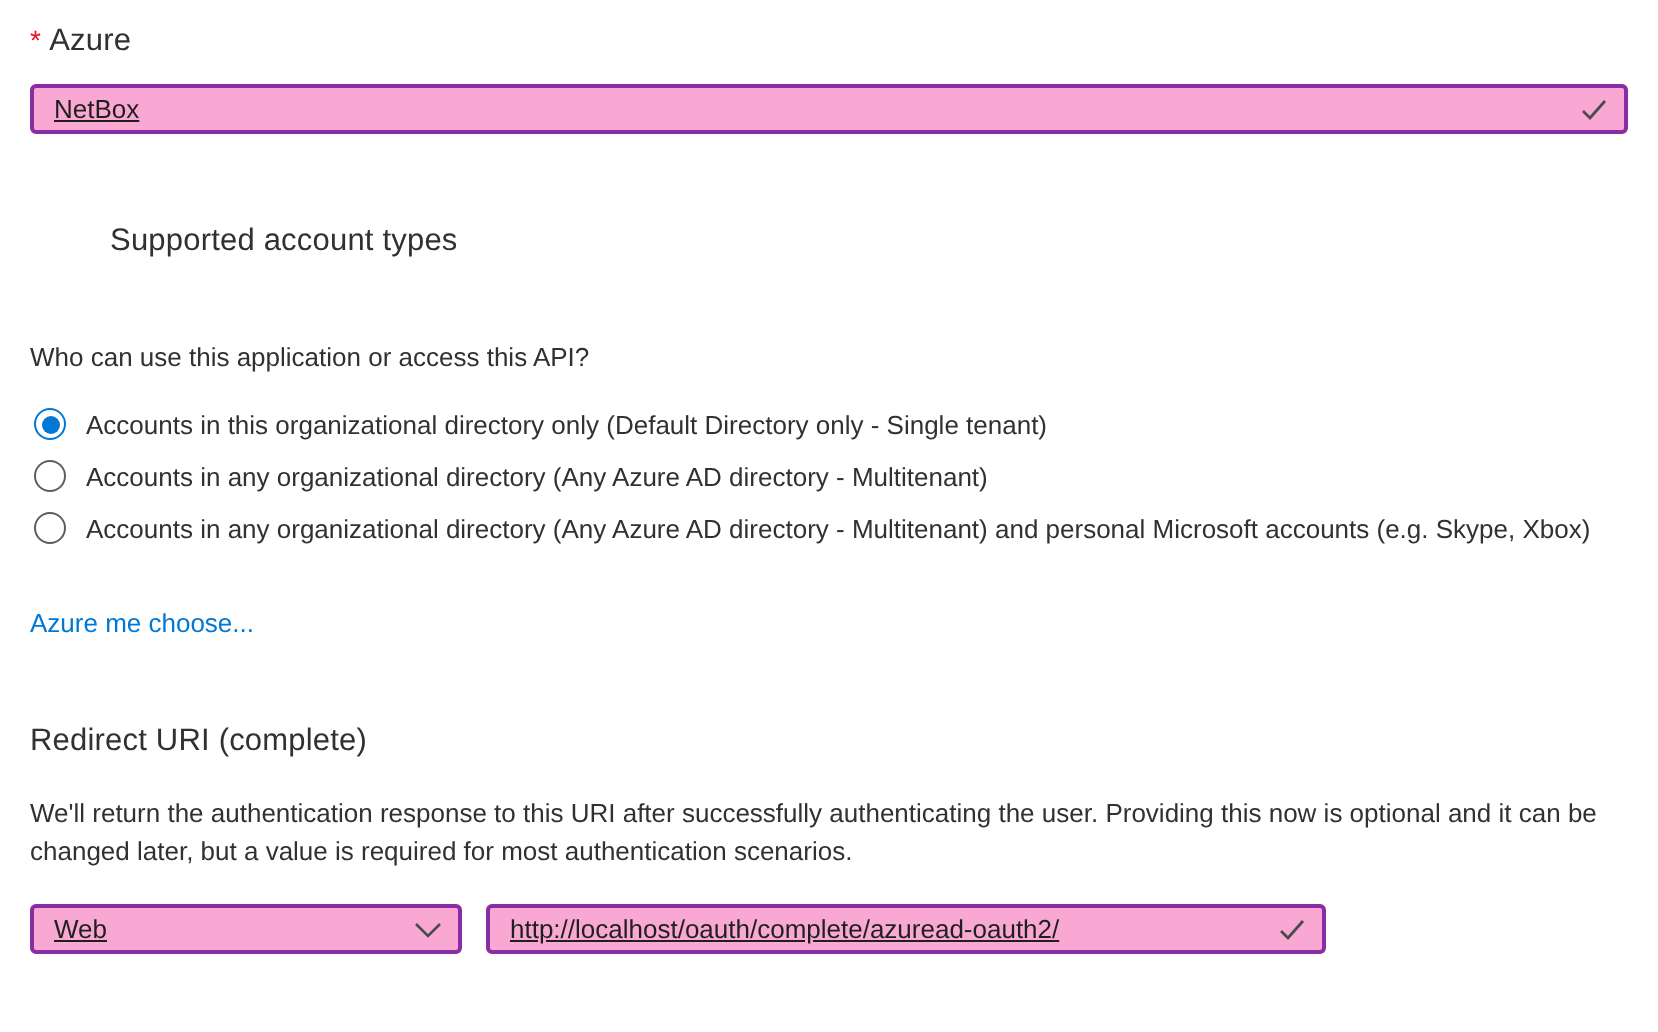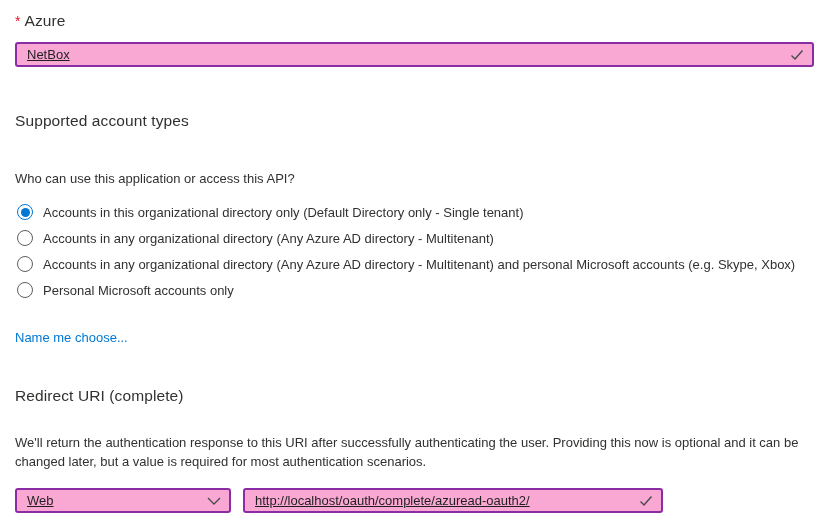--- a/index.html
+++ b/index.html
@@ -44,21 +44,21 @@
 
   .check-icon svg { display: block; }
   .chevron-icon svg { display: block; }
 
   
   .name-title-row { padding-top: 2px; }
   .name-desc { margin-top: 14px; }
   .name-input { margin-top: 12px; width: 799px; }
 
   
-  .acct-title { margin-top: 45px; }
+  .acct-title { margin-top: 45px; margin-left: 40px; }
   .acct-question { margin-top: 39px; font-size: 13px; }
   .radio-group { margin-top: 11px; }
   .radio-row {
     display: flex;
     align-items: center;
     height: 26px;
     cursor: pointer;
   }
   .radio-circle {
     width: 16px; height: 16px;
@@ -79,21 +79,21 @@
     display: inline-block;
     margin-top: 27px;
     font-size: 13px;
     color: #0078d4;
     text-decoration: none;
     cursor: pointer;
   }
 
   
   .redirect-title { margin-top: 41px; }
-  .redirect-desc { margin-top: 28px; }
+  .redirect-desc { margin-top: 17px; }
   .uri-row { margin-top: 17px; display: flex; gap: 12px; align-items: center; }
   .platform-select { width: 216px; cursor: pointer; }
   .uri-input { width: 420px; }
 </style>
 </head>
 <body>
 
 <div class="page">
 
   
@@ -128,29 +128,23 @@
           <span class="radio-dot"></span>
         </span>
       <span class="radio-label">Accounts in any organizational directory (Any Azure AD directory - Multitenant)</span>
     </div>
     <div class="radio-row">
       <span class="radio-circle">
           <span class="radio-dot"></span>
         </span>
       <span class="radio-label">Accounts in any organizational directory (Any Azure AD directory - Multitenant) and personal Microsoft accounts (e.g. Skype, Xbox)</span>
     </div>
-    <div class="radio-row">
-      <span class="radio-circle">
-          <span class="radio-dot"></span>
-        </span>
-      <span class="radio-label">Personal Microsoft accounts only</span>
-    </div>
   </div>
 
-  <a class="help-link">Name me choose...</a>
+  <a class="help-link">Azure me choose...</a>
 
   
   <div class="section-title redirect-title">Redirect URI (complete)</div>
 
   <div class="desc redirect-desc">We'll return the authentication response to this URI after successfully authenticating the user. Providing this now is optional and it can be changed later, but a value is required for most authentication scenarios.</div>
 
   <div class="uri-row">
     <div class="fieldbox platform-select">
       <span class="grow">Web</span>
       <span class="chevron-icon">

